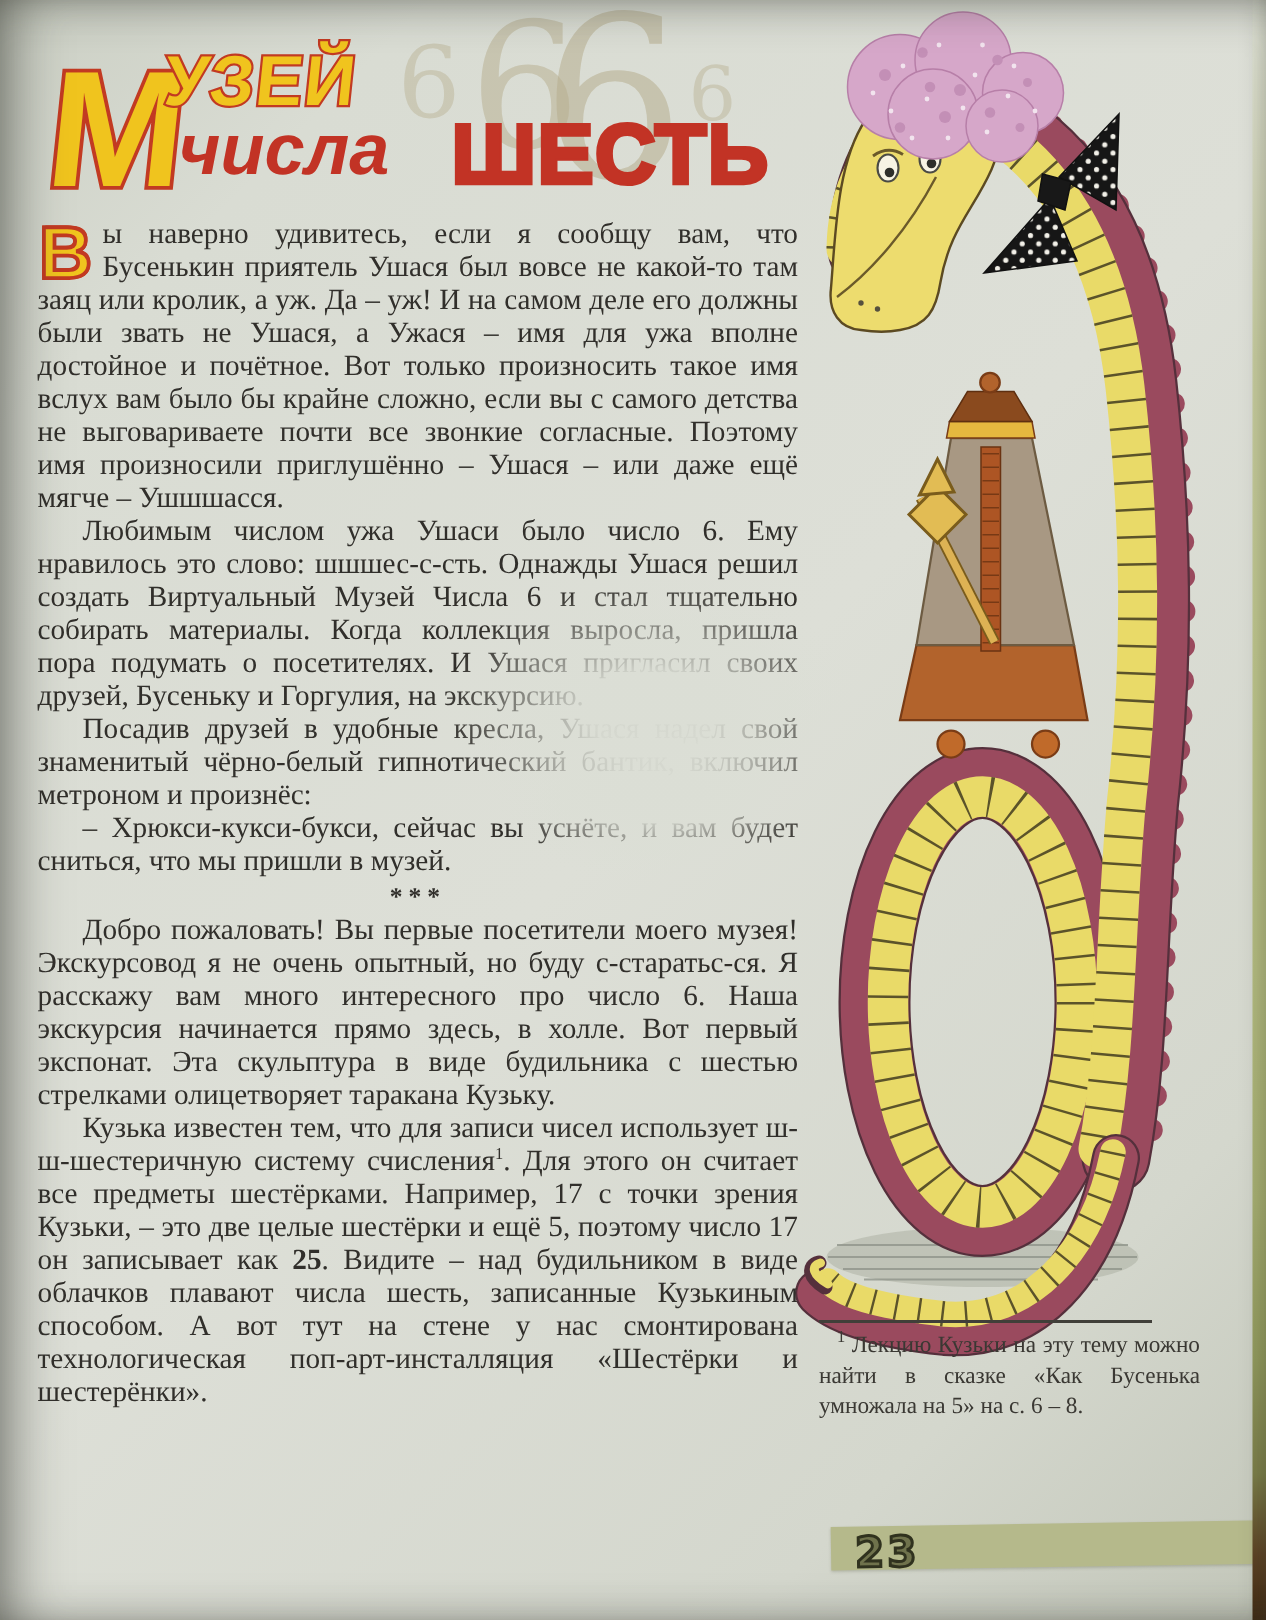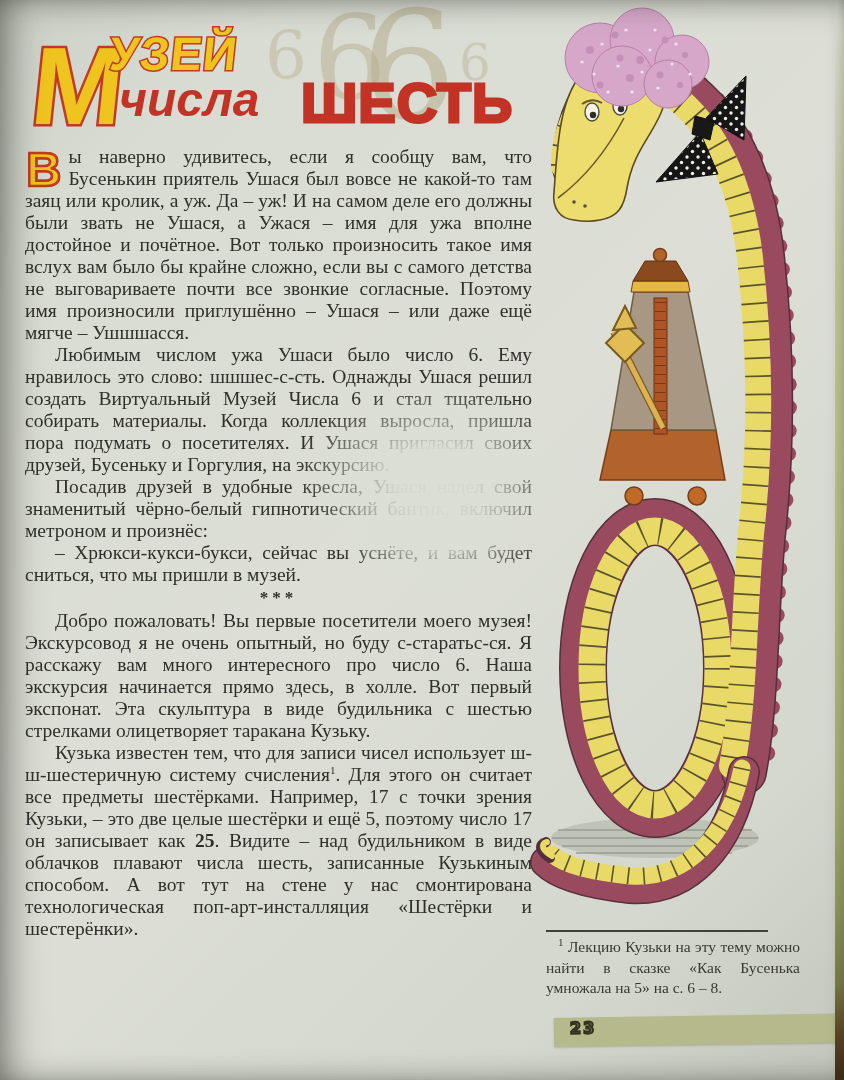--- a/index.html
+++ b/index.html
@@ -24,29 +24,29 @@
     font-size:49px;line-height:40px;padding:3px 7px 0 1px;color:#f0c41e;
     -webkit-text-stroke:2.5px #c23a22;
     text-shadow:1px 1px 0 #c23a22,-1px -1px 0 #c23a22,1px -1px 0 #c23a22,-1px 1px 0 #c23a22;}
   #article sup,#footnote sup{font-size:11px;line-height:0;}
   .fade{position:absolute;pointer-events:none;z-index:4;}
   #fade1{left:295px;top:385px;width:280px;height:180px;
     background:radial-gradient(closest-side,rgba(219,222,213,.95) 30%,rgba(219,222,213,0) 100%);}
   #fade2{left:330px;top:470px;width:220px;height:120px;
     background:radial-gradient(closest-side,rgba(219,222,213,.9) 25%,rgba(219,222,213,0) 100%);}
   #illustration-svg{position:absolute;left:530px;top:0;z-index:2;}
-  #footnote{position:absolute;left:546px;top:930px;width:254px;z-index:3;
+  #footnote{position:absolute;left:546px;top:880px;width:254px;z-index:3;
     color:#3a3833;font-size:15.5px;line-height:20.5px;text-align:justify;}
   #footnote .rule{border-top:2px solid #403f39;width:222px;margin:0 0 5px 0;}
   #footnote .fn-body{display:block;text-indent:12px;}
   #page-band{position:absolute;left:554px;top:1018px;width:290px;height:29px;z-index:5;
     background:#b5b98b;transform:rotate(-0.9deg);transform-origin:left center;
     box-shadow:0 1px 2px rgba(80,82,60,.25);}
   #page-band .num{display:inline-block;padding:1px 0 0 16px;
-    font-family:"DejaVu Sans",sans-serif;font-weight:700;font-size:16px;letter-spacing:2px;
+    font-family:"DejaVu Sans",sans-serif;font-weight:700;font-size:28px;letter-spacing:2px;
     color:#6f724c;-webkit-text-stroke:2px #30321e;}
 </style>
 </head>
 <body>
 
 <div id="page">
 
   <svg id="title-svg" width="520" height="142" viewBox="0 0 520 142">
     <g font-family="DejaVu Serif, serif" fill="#b7ae8e">
       <text x="250" y="72" font-size="66" opacity="0.42">6</text>

